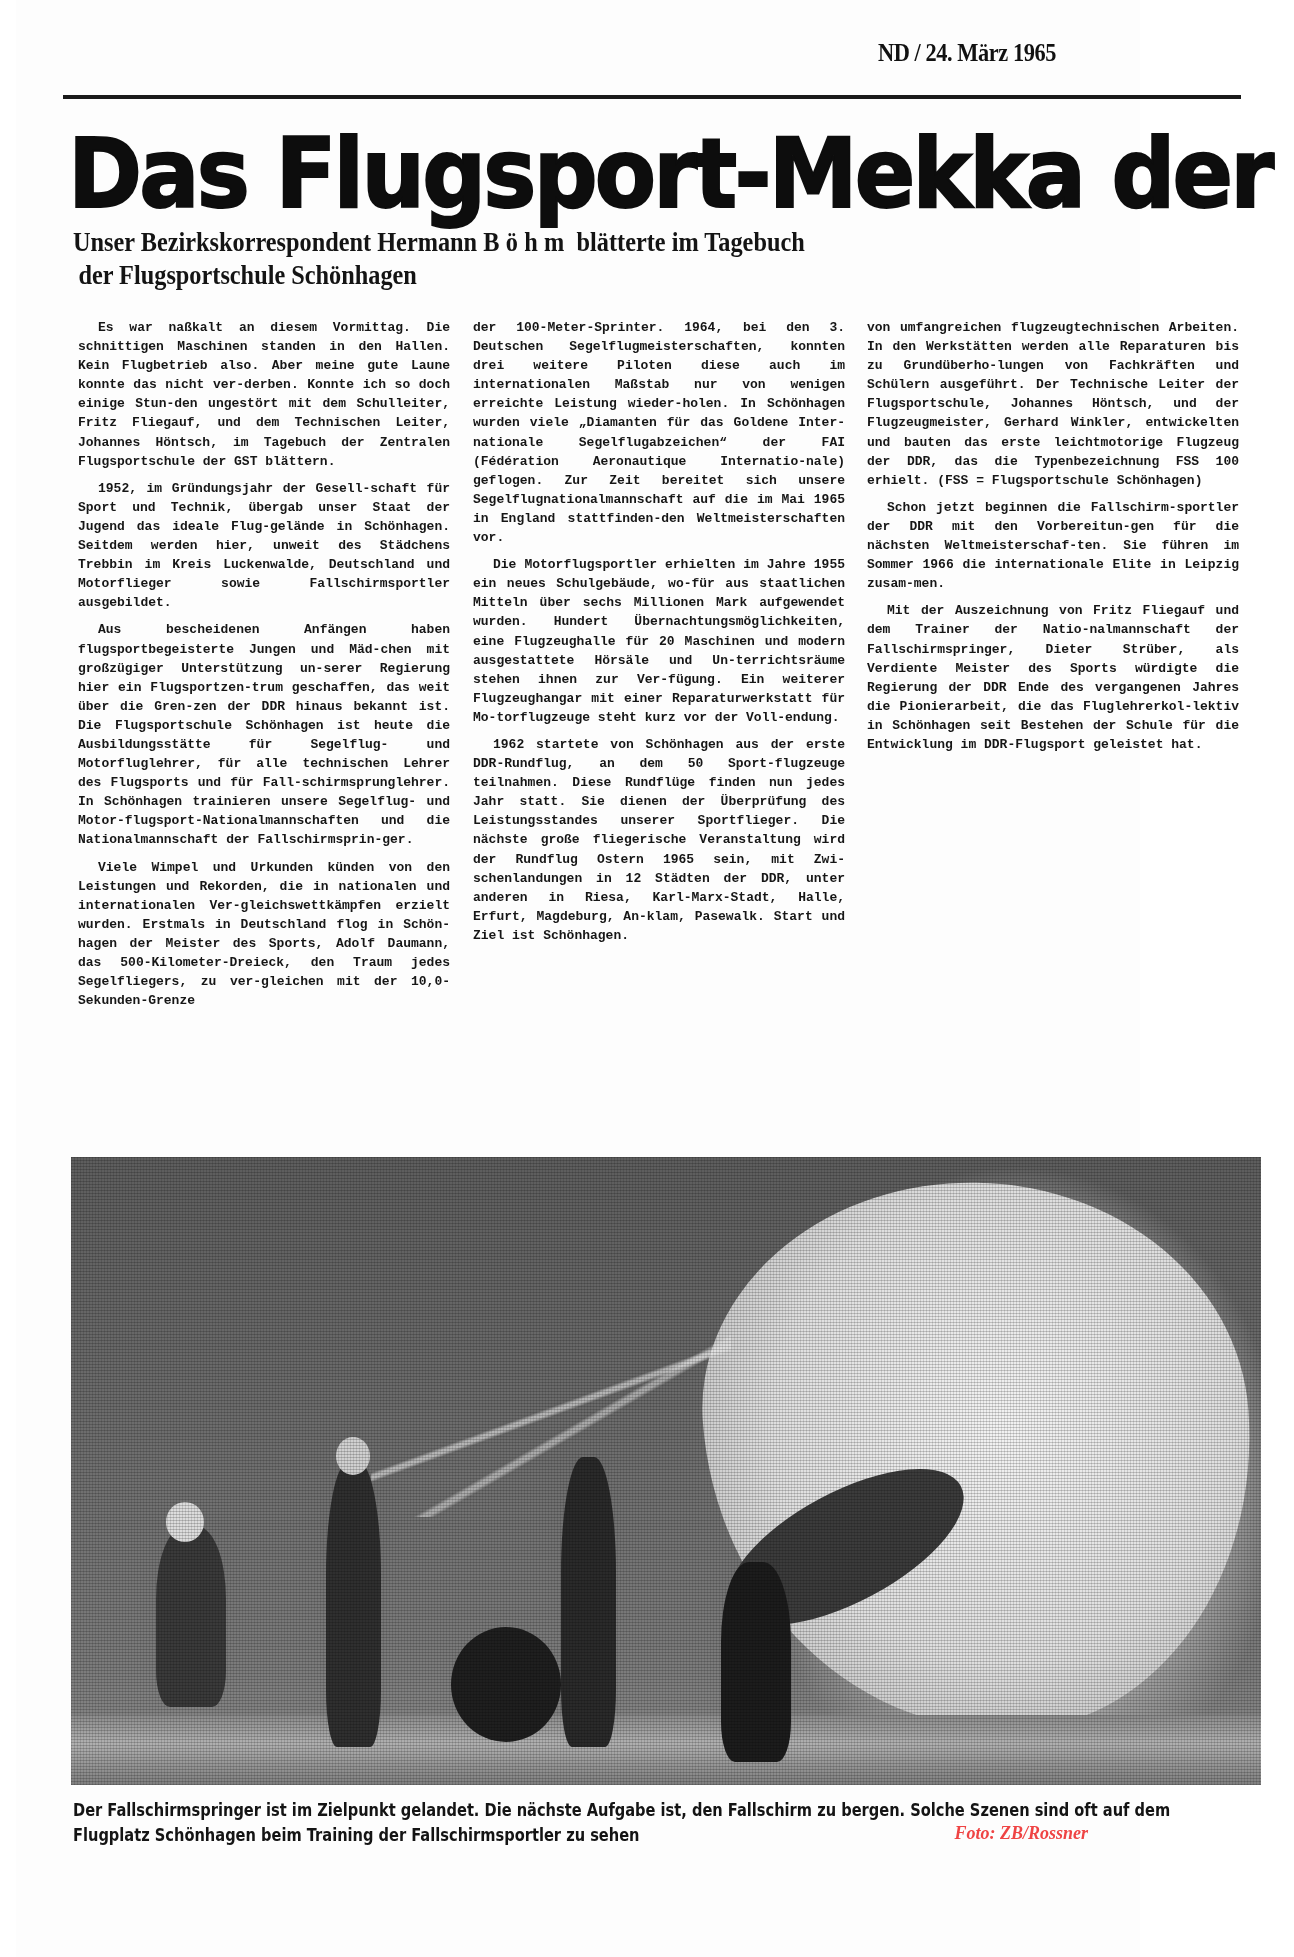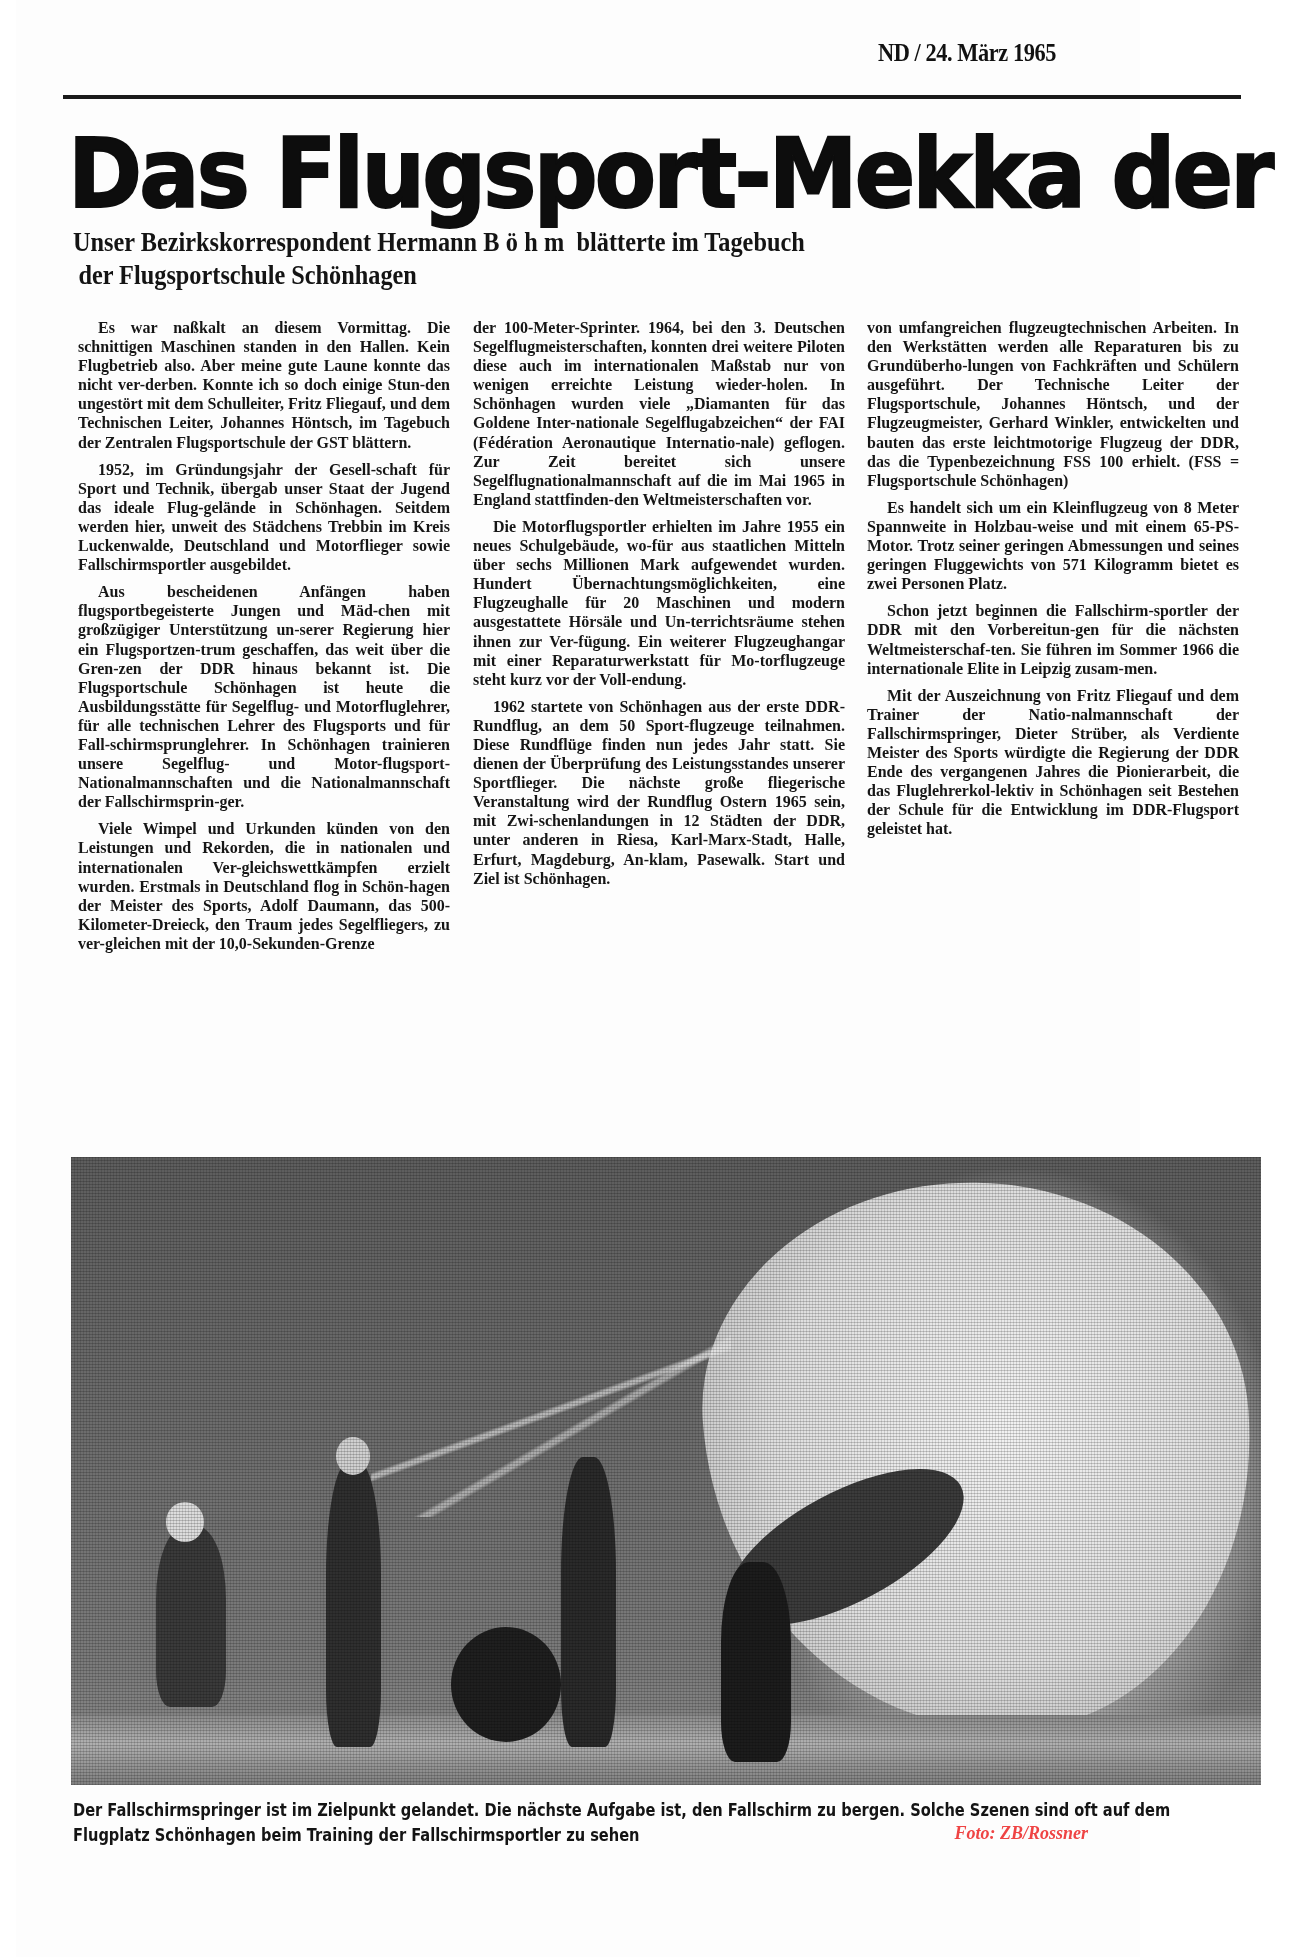--- a/index.html
+++ b/index.html
@@ -29,21 +29,21 @@
     font-family: "Liberation Serif", serif; font-weight: bold;
     font-size: 27px; line-height: 33px; color: #141414;
     transform: scaleX(0.9); transform-origin: left top;
   }
   .subtitle .spaced { letter-spacing: 7px; }
   .subtitle .line2 { padding-left: 6px; display: block; }
 
   .columns { position: absolute; top: 318px; left: 0; width: 1294px; height: 810px; }
   .col {
     position: absolute; top: 0; width: 372px;
-    font-family: Liberation Serif, serif; font-size: 16px; line-height: 19.1px;
+    font-family: Liberation Mono, monospace; font-size: 13px; line-height: 19.1px;
     text-align: justify; hyphens: manual; color: #161616;
     font-weight: bold;
   }
   .col p { margin: 0 0 8px 0; text-indent: 20px; }
   .col p.noindent { text-indent: 0; }
   .col1 { left: 62px; }
   .col2 { left: 457px; }
   .col3 { left: 851px; width: 372px; }
 
   .photo {
@@ -123,21 +123,20 @@
       <p>Aus bescheidenen Anfängen haben flugsportbegeisterte Jungen und Mäd-chen mit großzügiger Unterstützung un-serer Regierung hier ein Flugsportzen-trum geschaffen, das weit über die Gren-zen der DDR hinaus bekannt ist. Die Flugsportschule Schönhagen ist heute die Ausbildungsstätte für Segelflug- und Motorfluglehrer, für alle technischen Lehrer des Flugsports und für Fall-schirmsprunglehrer. In Schönhagen trainieren unsere Segelflug- und Motor-flugsport-Nationalmannschaften und die Nationalmannschaft der Fallschirmsprin-ger.</p>
       <p>Viele Wimpel und Urkunden künden von den Leistungen und Rekorden, die in nationalen und internationalen Ver-gleichswettkämpfen erzielt wurden. Erstmals in Deutschland flog in Schön-hagen der Meister des Sports, Adolf Daumann, das 500-Kilometer-Dreieck, den Traum jedes Segelfliegers, zu ver-gleichen mit der 10,0-Sekunden-Grenze</p>
     </div>
     <div class="col col2">
       <p class="noindent">der 100-Meter-Sprinter. 1964, bei den 3. Deutschen Segelflugmeisterschaften, konnten drei weitere Piloten diese auch im internationalen Maßstab nur von wenigen erreichte Leistung wieder-holen. In Schönhagen wurden viele „Diamanten für das Goldene Inter-nationale Segelflugabzeichen“ der FAI (Fédération Aeronautique Internatio-nale) geflogen. Zur Zeit bereitet sich unsere Segelflugnationalmannschaft auf die im Mai 1965 in England stattfinden-den Weltmeisterschaften vor.</p>
       <p>Die Motorflugsportler erhielten im Jahre 1955 ein neues Schulgebäude, wo-für aus staatlichen Mitteln über sechs Millionen Mark aufgewendet wurden. Hundert Übernachtungsmöglichkeiten, eine Flugzeughalle für 20 Maschinen und modern ausgestattete Hörsäle und Un-terrichtsräume stehen ihnen zur Ver-fügung. Ein weiterer Flugzeughangar mit einer Reparaturwerkstatt für Mo-torflugzeuge steht kurz vor der Voll-endung.</p>
       <p>1962 startete von Schönhagen aus der erste DDR-Rundflug, an dem 50 Sport-flugzeuge teilnahmen. Diese Rundflüge finden nun jedes Jahr statt. Sie dienen der Überprüfung des Leistungsstandes unserer Sportflieger. Die nächste große fliegerische Veranstaltung wird der Rundflug Ostern 1965 sein, mit Zwi-schenlandungen in 12 Städten der DDR, unter anderen in Riesa, Karl-Marx-Stadt, Halle, Erfurt, Magdeburg, An-klam, Pasewalk. Start und Ziel ist Schönhagen.</p>
     </div>
     <div class="col col3">
       <p class="noindent">von umfangreichen flugzeugtechnischen Arbeiten. In den Werkstätten werden alle Reparaturen bis zu Grundüberho-lungen von Fachkräften und Schülern ausgeführt. Der Technische Leiter der Flugsportschule, Johannes Höntsch, und der Flugzeugmeister, Gerhard Winkler, entwickelten und bauten das erste leichtmotorige Flugzeug der DDR, das die Typenbezeichnung FSS 100 erhielt. (FSS = Flugsportschule Schönhagen)</p>
-      <p>Es handelt sich um ein Kleinflugzeug von 8 Meter Spannweite in Holzbau-weise und mit einem 65-PS-Motor. Trotz seiner geringen Abmessungen und seines geringen Fluggewichts von 571 Kilogramm bietet es zwei Personen Platz.</p>
       <p>Schon jetzt beginnen die Fallschirm-sportler der DDR mit den Vorbereitun-gen für die nächsten Weltmeisterschaf-ten. Sie führen im Sommer 1966 die internationale Elite in Leipzig zusam-men.</p>
       <p>Mit der Auszeichnung von Fritz Fliegauf und dem Trainer der Natio-nalmannschaft der Fallschirmspringer, Dieter Strüber, als Verdiente Meister des Sports würdigte die Regierung der DDR Ende des vergangenen Jahres die Pionierarbeit, die das Fluglehrerkol-lektiv in Schönhagen seit Bestehen der Schule für die Entwicklung im DDR-Flugsport geleistet hat.</p>
     </div>
   </div>
 
   <div class="photo" title="Parachutists gathering a large parachute canopy on the airfield">
     <div class="canopy"></div>
     <div class="lines"></div>
     <div class="ground"></div>
     <div class="figure fig1"></div>

